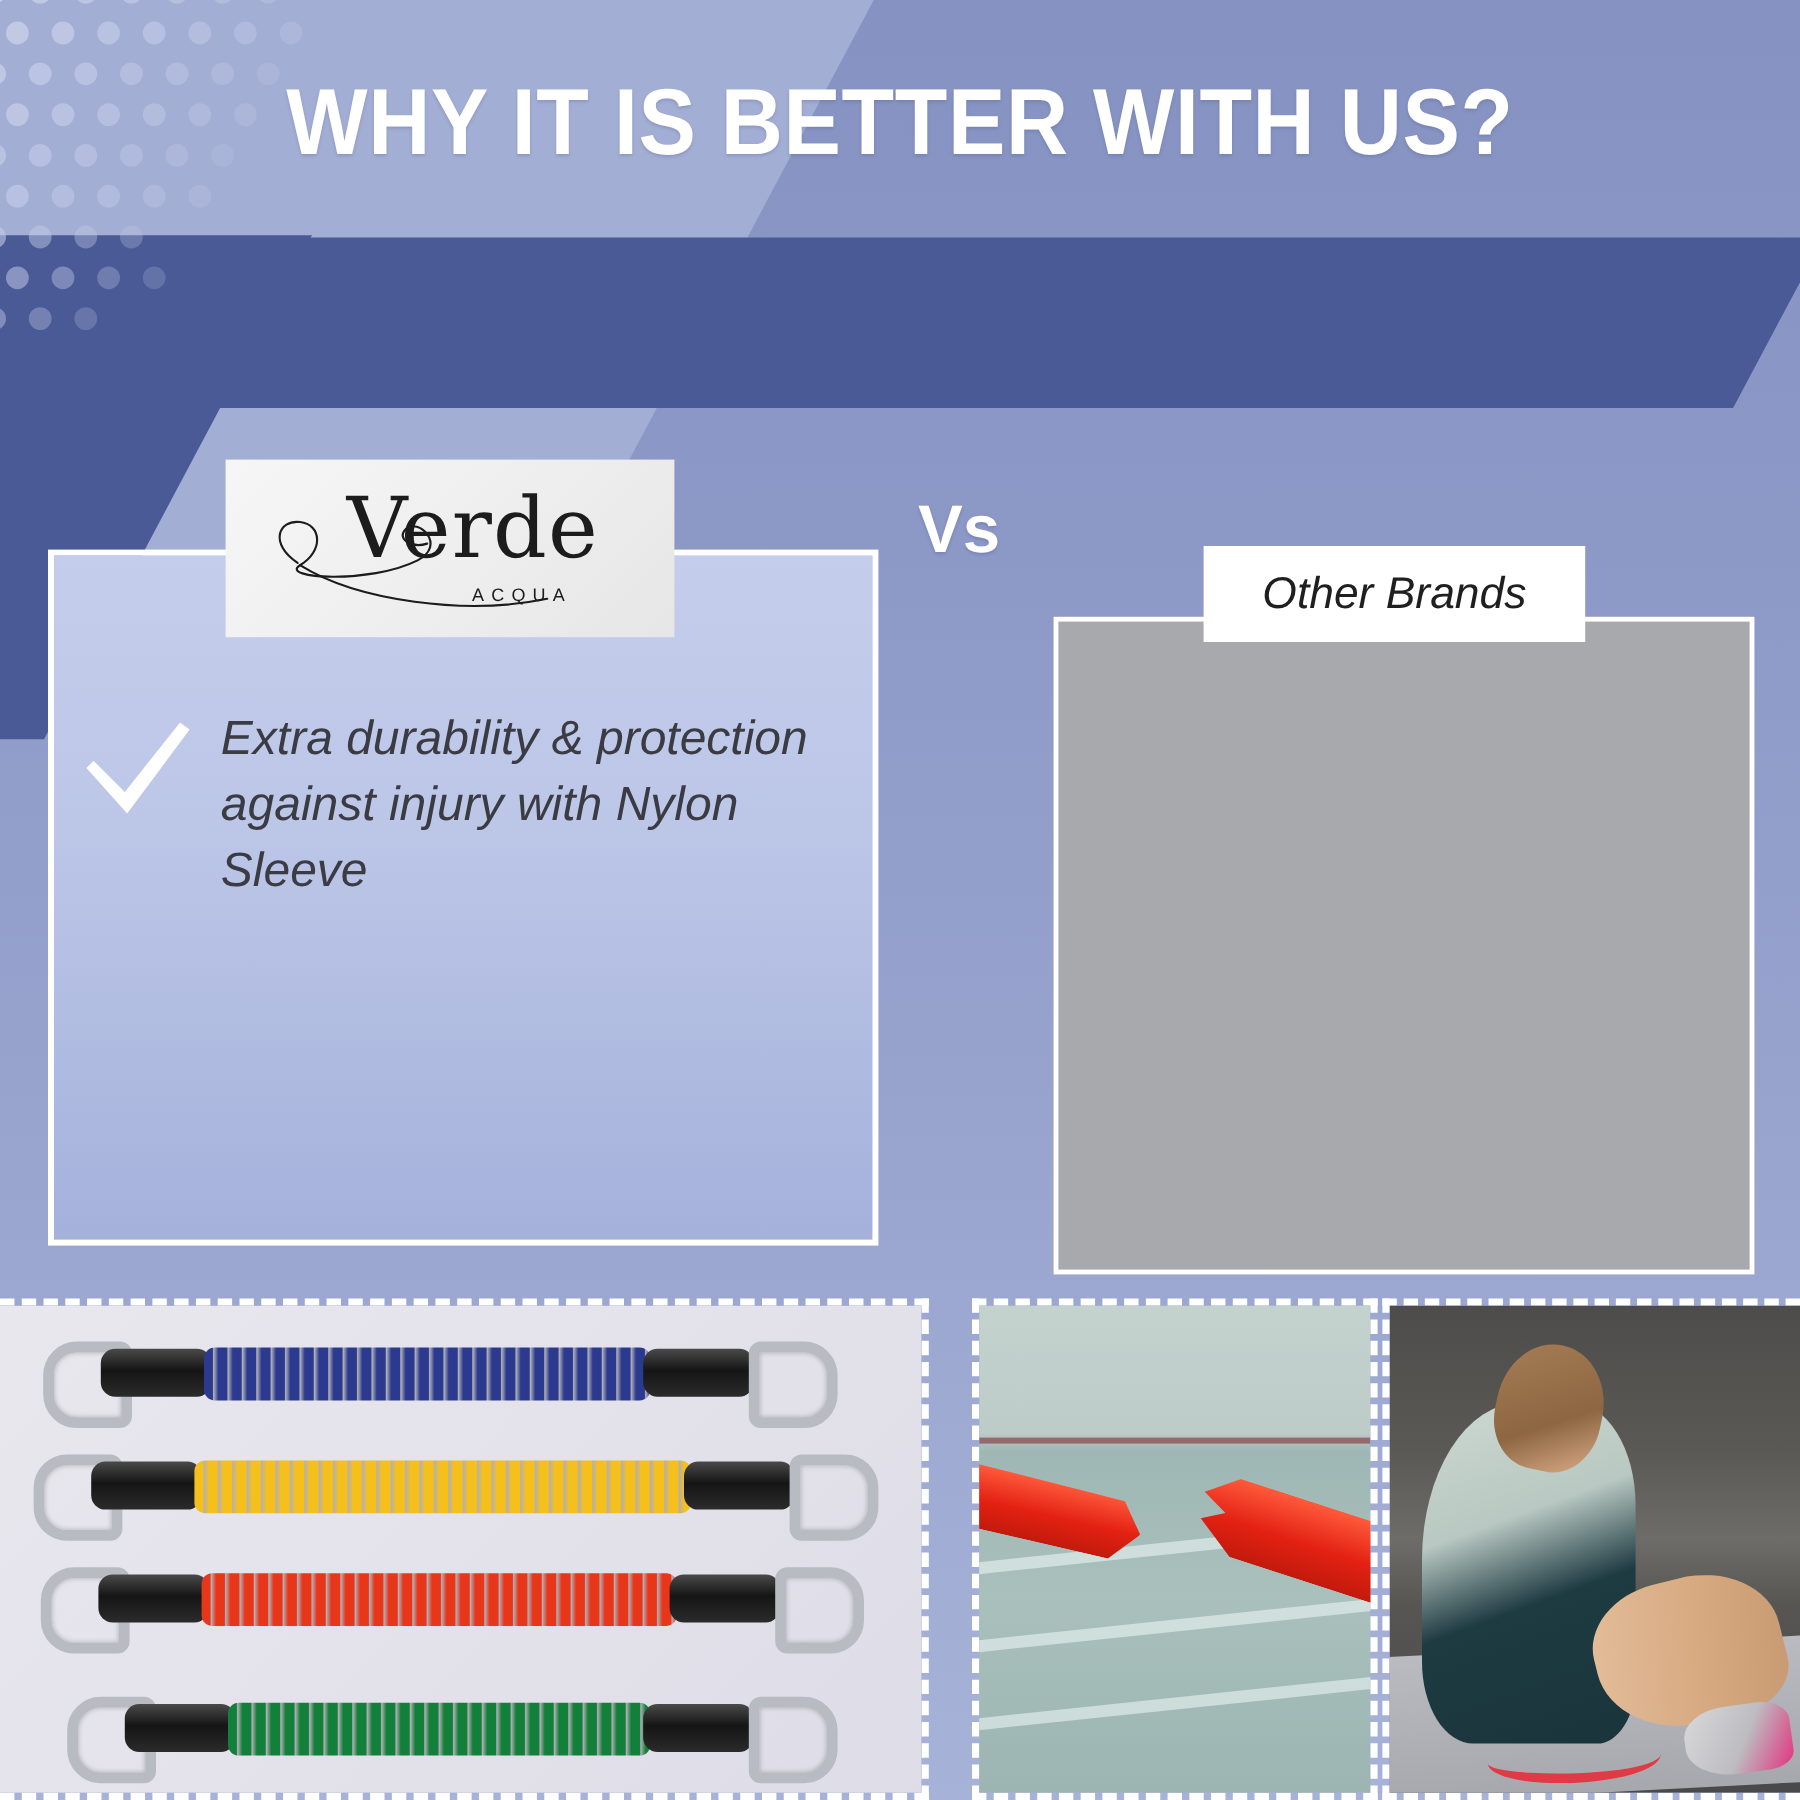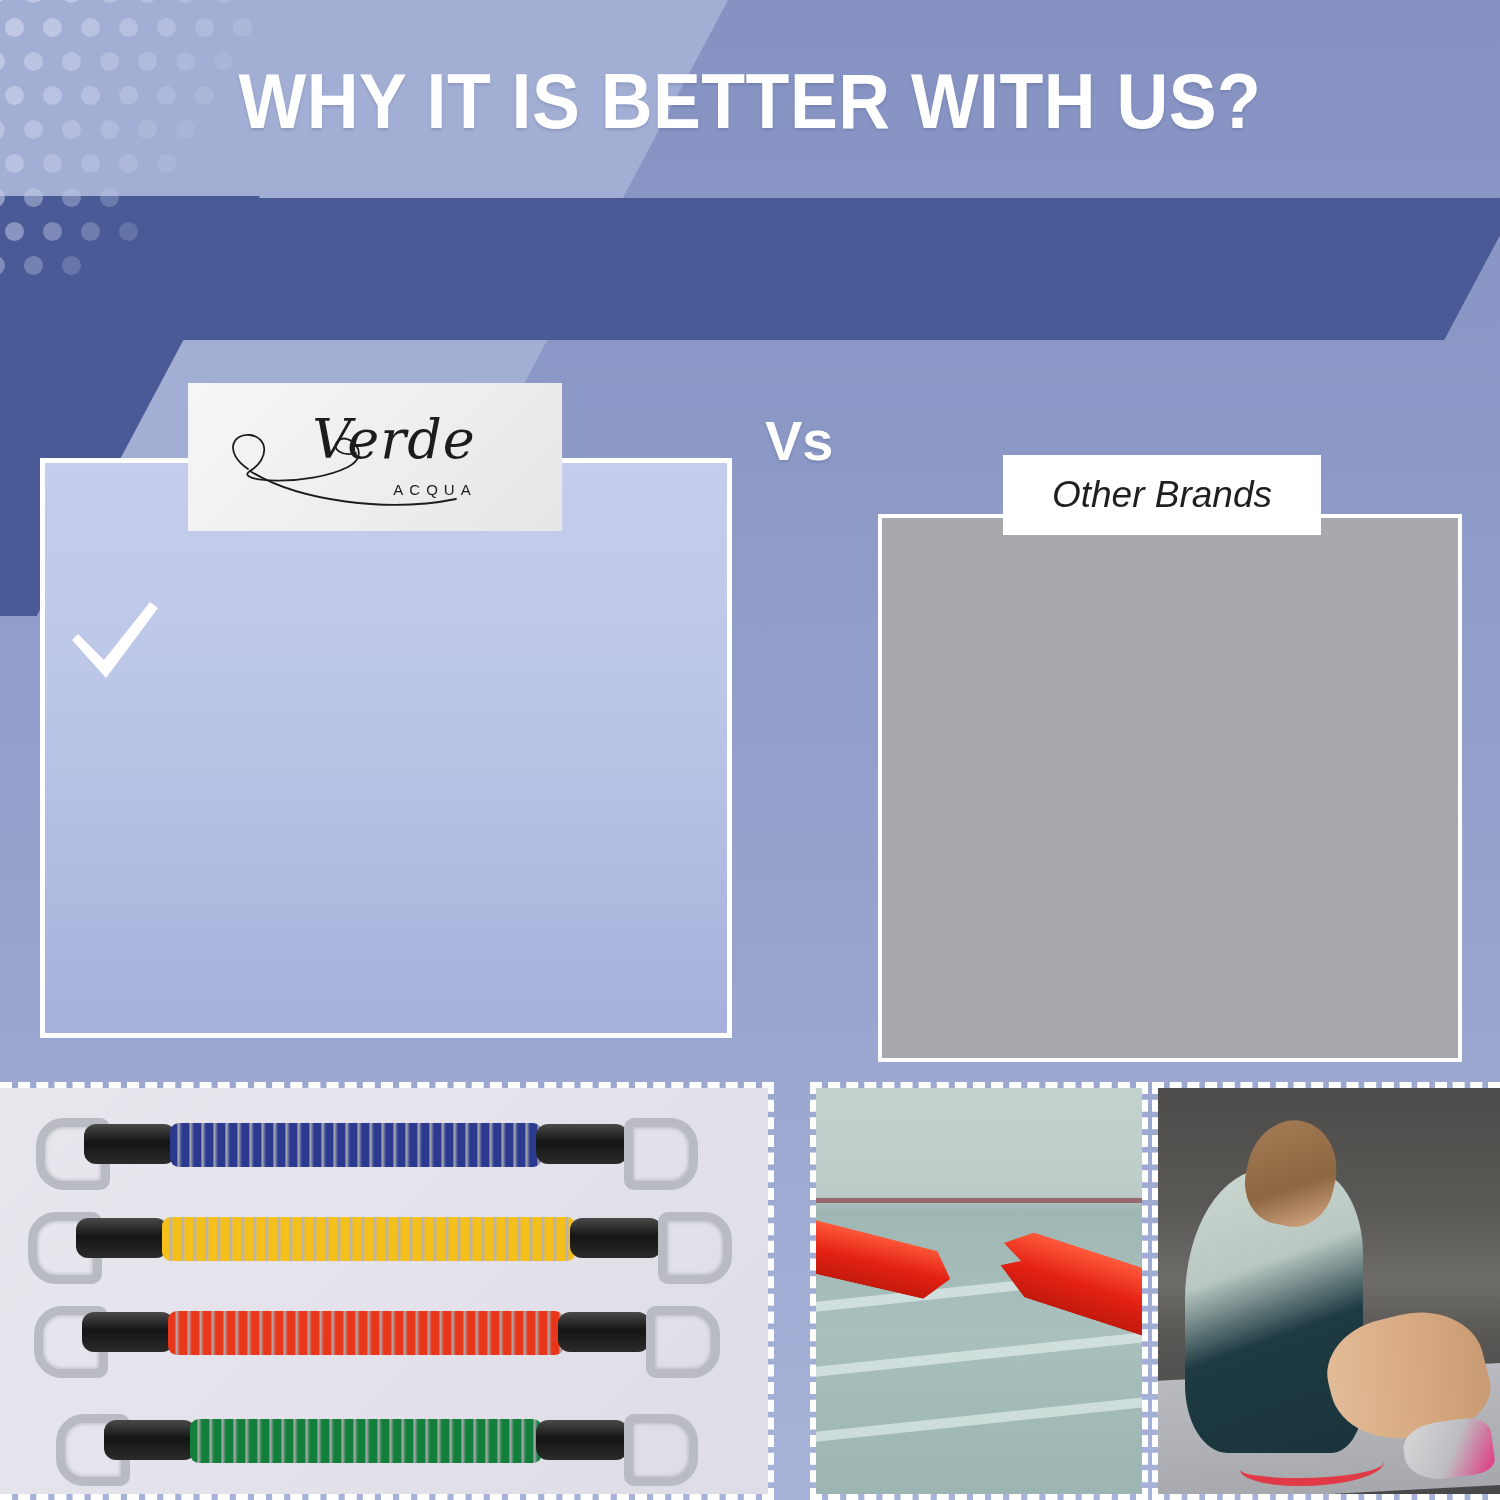--- a/index.html
+++ b/index.html
@@ -110,22 +110,21 @@
   .logo-inner {
     position: absolute;
     inset: 0;
     display: flex;
     flex-direction: column;
     align-items: center;
     justify-content: center;
   }
   .logo-script {
     font-family: "DejaVu Serif", serif;
-    font-style: italic;
-    font-size: 54px;
+    font-size: 70px;
     color: #1c1c1c;
     line-height: 0.9;
     margin-left: 38px;
     letter-spacing: 1px;
   }
   .logo-sub {
     font-size: 15px;
     letter-spacing: 6px;
     color: #1c1c1c;
     margin-left: 120px;
@@ -397,20 +396,21 @@
     </div>
   </div>
 
   <div class="rows good-rows">
     <div class="row">
       <div class="check-mark">
         <svg width="96" height="88" viewBox="0 0 96 88">
           <path d="M6 42 L12 36 L38 62 L84 4 L92 10 L40 80 Z" fill="#ffffff"></path>
         </svg>
       </div>
+      <div class="row-text">Extra durability &amp; protection against injury with Nylon Sleeve</div>
     </div>
   </div>
 
   <div class="vs-label">Vs</div>
 
   <div class="bad-box"></div>
   <div class="bad-tab">
     <span class="bad-tab-text">Other Brands</span>
   </div>
 

